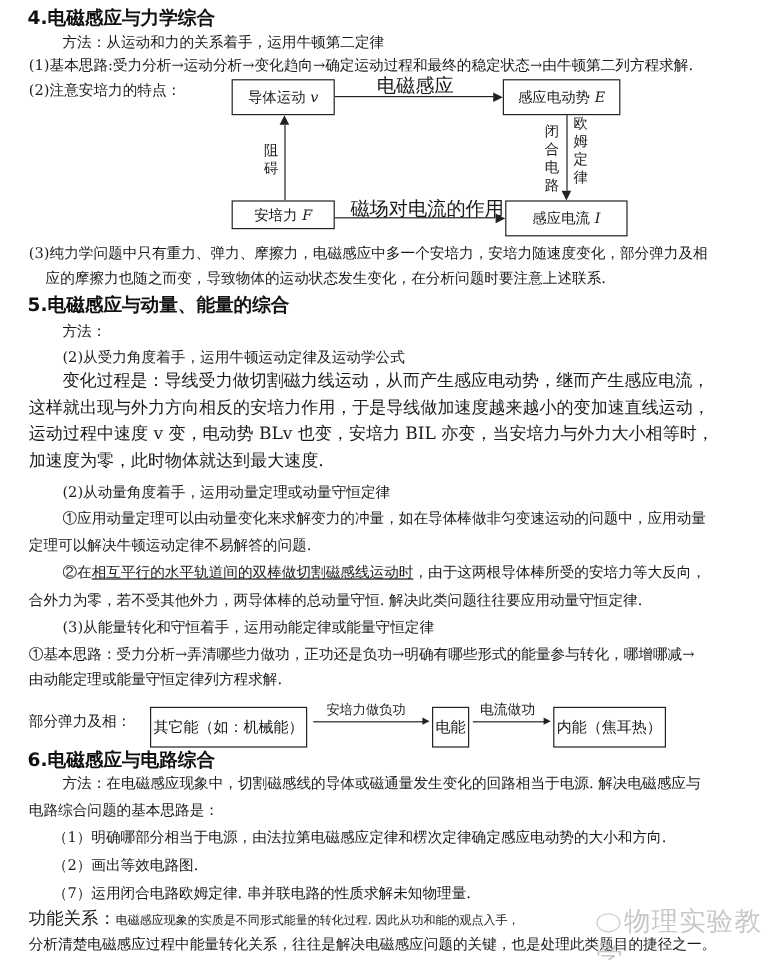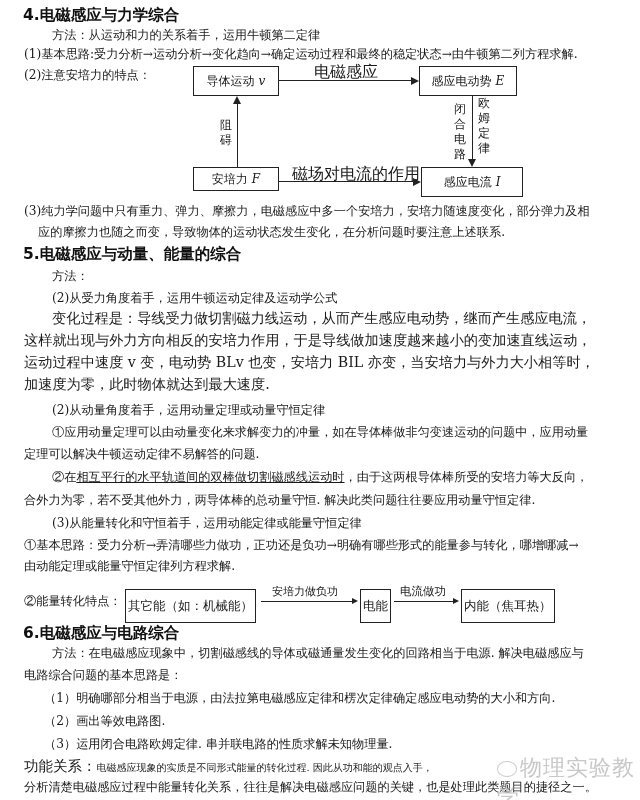--- a/index.html
+++ b/index.html
@@ -85,39 +85,39 @@
 <div class="abs t" style="left:24px;top:446px;">定理可以解决牛顿运动定律不易解答的问题.</div>
 <div class="abs t" style="left:52px;top:469px;">
   <span>②在</span><span class="u">相互平行的水平轨道间的双棒做切割磁感线运动时</span><span>，由于这两根导体棒所受的安培力等大反向，</span>
 </div>
 <div class="abs t" style="left:24px;top:492px;">合外力为零，若不受其他外力，两导体棒的总动量守恒. 解决此类问题往往要应用动量守恒定律.</div>
 
 <div class="abs t" style="left:52px;top:515px;">(3)从能量转化和守恒着手，运用动能定律或能量守恒定律</div>
 <div class="abs t" style="left:24px;top:537px;">①基本思路：受力分析→弄清哪些力做功，正功还是负功→明确有哪些形式的能量参与转化，哪增哪减→</div>
 <div class="abs t" style="left:24px;top:558px;">由动能定理或能量守恒定律列方程求解.</div>
 
-<div class="abs t" style="left:24px;top:593px;">②能量转化特点：</div>
+<div class="abs t" style="left:24px;top:593px;">部分弹力及相：</div>
 <div>
   <div class="ebox" style="left:125px;top:589px;">其它能（如：机械能）</div>
   <div class="line" style="left:261px;top:601px;width:92px;height:1px;"></div>
   <div class="arr-r" style="left:352px;top:597.5px;border-left-width:6px;border-top-width:3.5px;border-bottom-width:3.5px;"></div>
   <div class="lbl" style="left:272px;top:584px;font-size:11px;">安培力做负功</div>
   <div class="ebox" style="left:360px;top:589px;">电能</div>
   <div class="line" style="left:394px;top:601px;width:60px;height:1px;"></div>
   <div class="arr-r" style="left:453px;top:597.5px;border-left-width:6px;border-top-width:3.5px;border-bottom-width:3.5px;"></div>
   <div class="lbl" style="left:400px;top:584px;font-size:11.5px;">电流做功</div>
   <div class="ebox" style="left:461px;top:589px;">内能（焦耳热）</div>
 </div>
 
 <div class="abs h" style="left:23px;top:623px;">6.电磁感应与电路综合</div>
 <div class="abs t" style="left:52px;top:645px;">方法：在电磁感应现象中，切割磁感线的导体或磁通量发生变化的回路相当于电源. 解决电磁感应与</div>
 <div class="abs t" style="left:24px;top:667px;">电路综合问题的基本思路是：</div>
 <div class="abs t" style="left:44px;top:690px;">（1）明确哪部分相当于电源，由法拉第电磁感应定律和楞次定律确定感应电动势的大小和方向.</div>
 <div class="abs t" style="left:44px;top:713px;">（2）画出等效电路图.</div>
-<div class="abs t" style="left:44px;top:736px;">（3）运用闭合电路欧姆定律. 串并联电路的性质求解未知物理量.</div>
+<div class="abs t" style="left:44px;top:736px;">（7）运用闭合电路欧姆定律. 串并联电路的性质求解未知物理量.</div>
 
 <div class="abs" style="left:24px;top:756px;font-size:14.5px;line-height:20px;">
   <span>功能关系：</span><span style="font-size:10px;">电磁感应现象的实质是不同形式能量的转化过程. 因此从功和能的观点入手，</span>
 </div>
 <div class="abs t" style="left:24px;top:779px;">分析清楚电磁感应过程中能量转化关系，往往是解决电磁感应问题的关键，也是处理此类题目的捷径之一。</div>
 
 <div class="wm" style="left:497px;top:753px;">
   <span style="display:inline-block;width:18px;height:14px;border:1.5px solid #ccc;border-radius:50%;vertical-align:middle;margin-right:3px;"></span><span>物理实验教学</span>
 </div>
 

